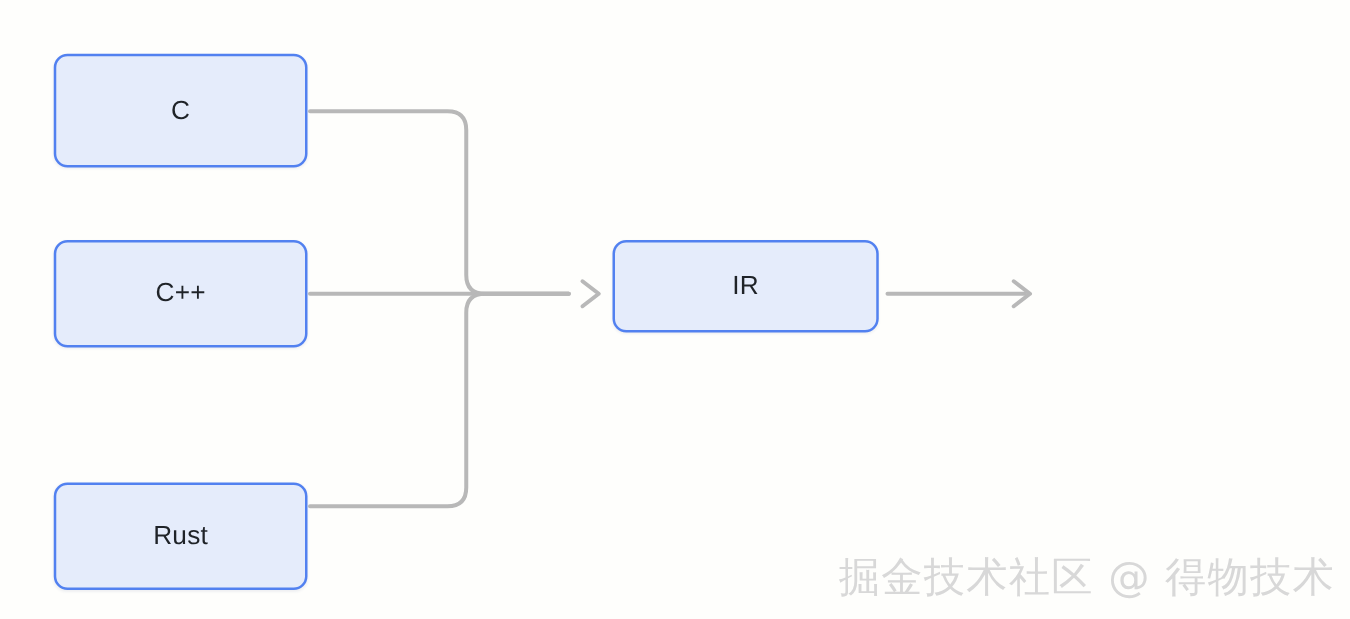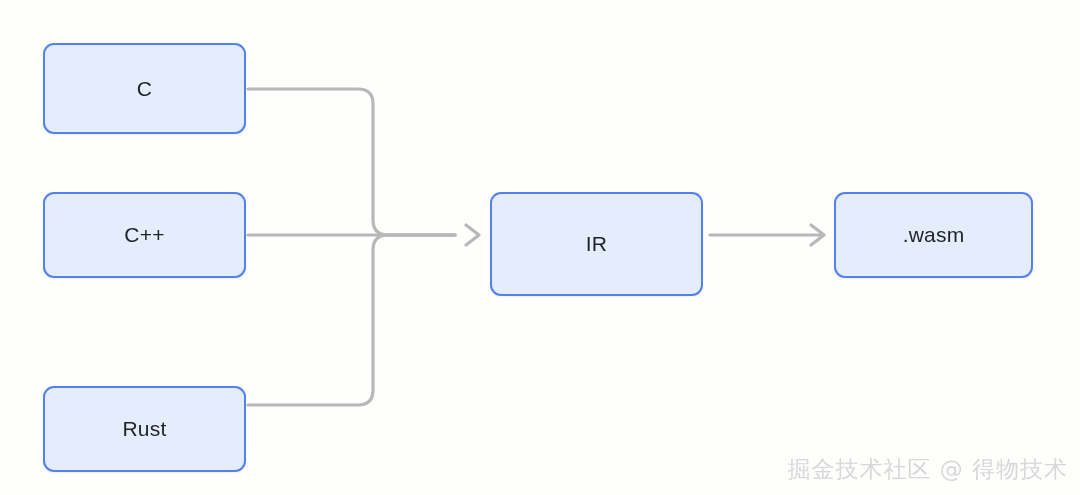--- a/index.html
+++ b/index.html
@@ -44,29 +44,29 @@
     box-shadow: 0 1px 2px rgba(40, 60, 110, 0.07);
   }
   .node-label {
     display: block;
     line-height: 1;
     padding-bottom: 1px;
   }
   #node-c      { left: 43px;  top: 43px;  width: 203px; height: 91px; }
   #node-cpp    { left: 43px;  top: 192px; width: 203px; height: 86px; }
   #node-rust   { left: 43px;  top: 362px; width: 203px; height: 86px; margin-top: 24px; }
-  #node-ir     { left: 490px; top: 192px; width: 213px; height: 104px; }
+  #node-ir     { left: 490px; top: 192px; width: 213px; height: 74px; }
   #node-wasm   { left: 834px; top: 192px; width: 199px; height: 86px; }
 
   .watermark {
     position: absolute;
     right: 12px;
     bottom: 10px;
     font-family: "DejaVu Sans", sans-serif;
-    font-size: 23px;
+    font-size: 33px;
     color: #d8d8d8;
     letter-spacing: 1px;
     white-space: nowrap;
     user-select: none;
     margin-top: 44px;
   }
 </style>
 </head>
 <body>
 
@@ -95,19 +95,16 @@
   </div>
 
   <div class="node" id="node-rust">
     <span class="node-label">Rust</span>
   </div>
 
   <div class="node" id="node-ir">
     <span class="node-label">IR</span>
   </div>
 
-  <div class="node" id="node-wasm">
-    <span class="node-label">.wasm</span>
-  </div>
 
   <div class="watermark">掘金技术社区 @ 得物技术</div>
 
 </div>
 
 </body></html>

